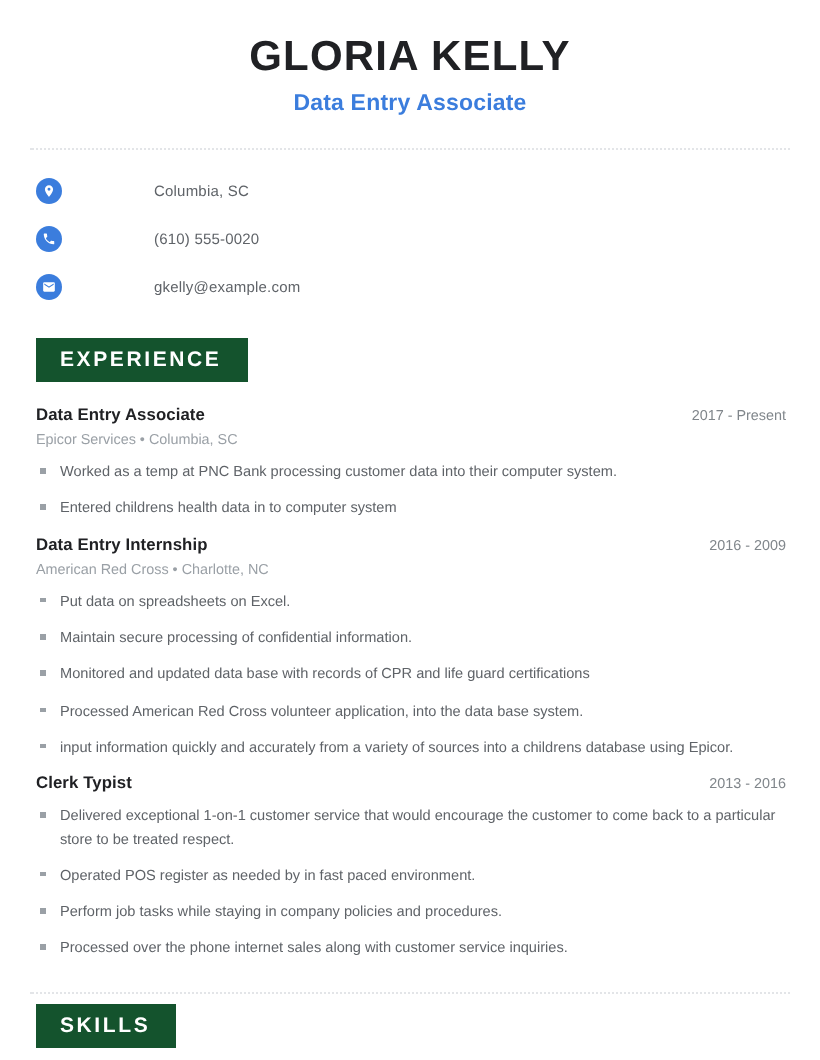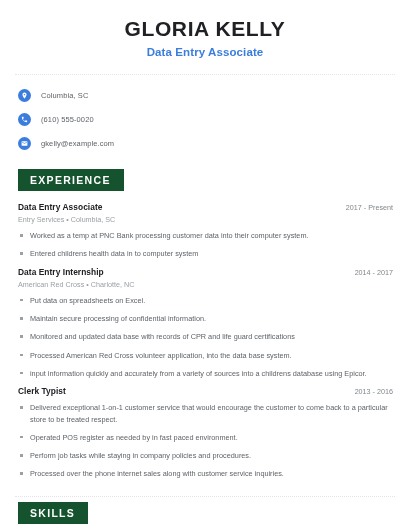--- a/index.html
+++ b/index.html
@@ -51,20 +51,21 @@
 
   
   .contact-list {
     margin-top: 11px;
   }
   .contact-row {
     display: flex;
     align-items: center;
     height: 19px;
     margin-bottom: 5px;
+    gap: 36px;
   }
   .contact-icon {
     width: 13px;
     height: 13px;
     border-radius: 50%;
     background: #3b7ddd;
     display: flex;
     align-items: center;
     justify-content: center;
     flex: 0 0 auto;
@@ -190,31 +191,31 @@
   <div class="exp-section">
     <div class="section-badge">EXPERIENCE</div>
 
     <div class="jobs">
 
       <div class="job">
         <div class="job-head">
           <span class="job-role">Data Entry Associate</span>
           <span class="job-dates">2017 - Present</span>
         </div>
-        <div class="job-company">Entry Services • Columbia, SC</div>
+        <div class="job-company">Epicor Services • Columbia, SC</div>
         <ul class="bullets">
           <li>Worked as a temp at PNC Bank processing customer data into their computer system.</li>
           <li>Entered childrens health data in to computer system</li>
         </ul>
       </div>
 
       <div class="job">
         <div class="job-head">
           <span class="job-role">Data Entry Internship</span>
-          <span class="job-dates">2014 - 2017</span>
+          <span class="job-dates">2016 - 2009</span>
         </div>
         <div class="job-company">American Red Cross • Charlotte, NC</div>
         <ul class="bullets">
           <li>Put data on spreadsheets on Excel.</li>
           <li>Maintain secure processing of confidential information.</li>
           <li>Monitored and updated data base with records of CPR and life guard certifications</li>
           <li>Processed American Red Cross volunteer application, into the data base system.</li>
           <li>input information quickly and accurately from a variety of sources into a childrens database using Epicor.</li>
         </ul>
       </div>

